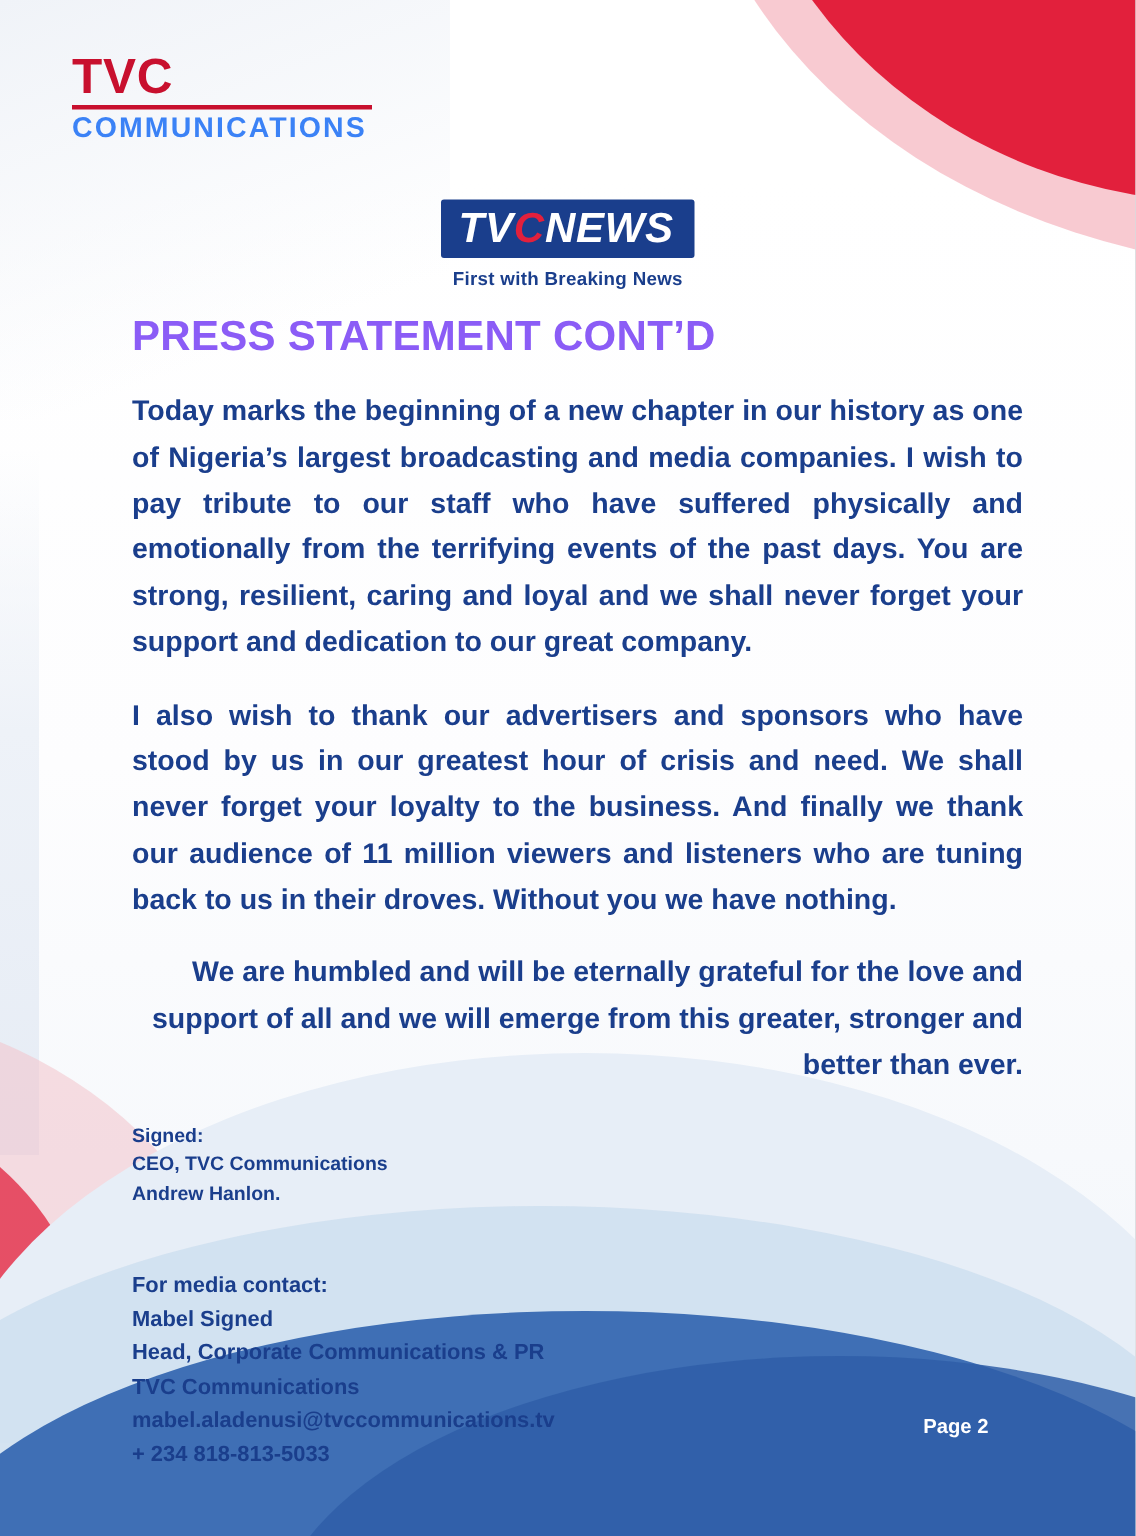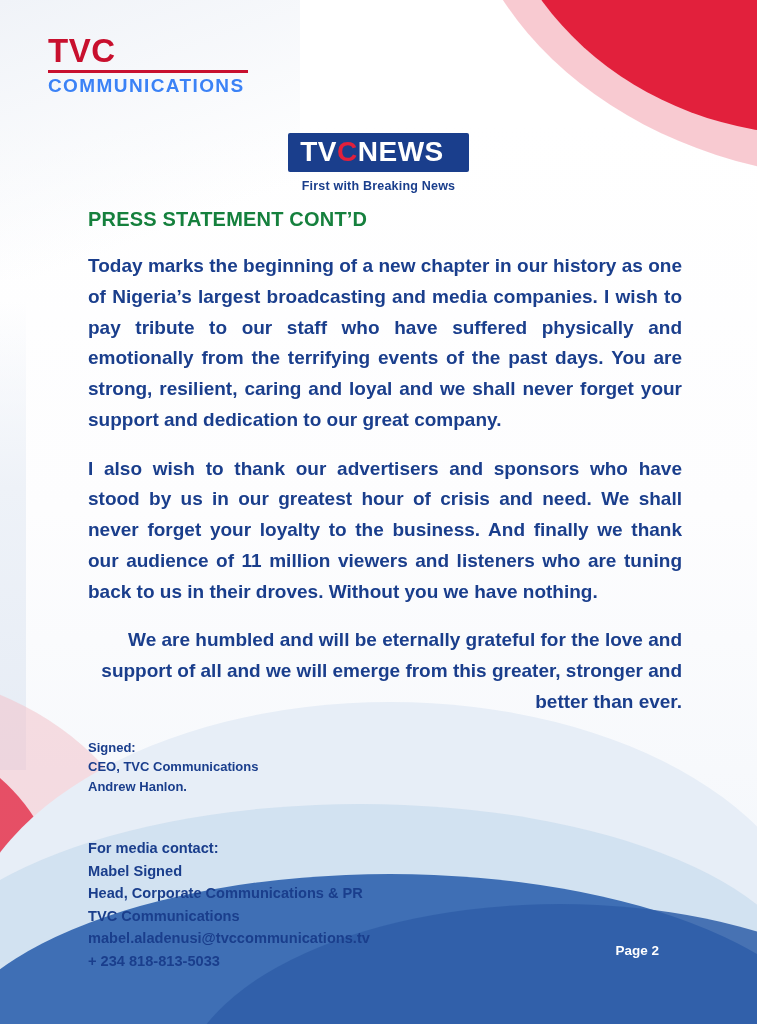--- a/index.html
+++ b/index.html
@@ -155,22 +155,23 @@
     left: 0;
     right: 0;
     top: 133px;
     text-align: center;
     z-index: 5;
   }
   .news-logo {
     display: inline-block;
     position: relative;
     background: #1a3e8c;
-    padding: 5px 25px 6px 12px;
+    padding: 5px 14px 6px 12px;
     border-radius: 2px;
+    font-style: italic;
   }
   .news-logo-text {
     font-size: 28px;
     font-weight: bold;
     color: #ffffff;
     letter-spacing: .5px;
     line-height: 1;
   }
   .news-logo-text .tvc-part { color: #ffffff; }
   .news-logo-text .c-red {
@@ -186,23 +187,23 @@
 
   
   .content {
     position: absolute;
     left: 88px;
     top: 208px;
     width: 594px;
     z-index: 6;
   }
   .heading {
-    font-size: 20px;
-    font-weight: bold;
-    color: #15803d;
+    font-size: 28px;
+    font-weight: bold;
+    color: #8b5cf6;
     letter-spacing: .2px;
     margin: 0 0 20px 0;
   }
   .para {
     font-size: 19px;
     font-weight: bold;
     color: #1a3e8c;
     line-height: 1.62;
     margin: 0 0 18px 0;
     text-align: justify;

